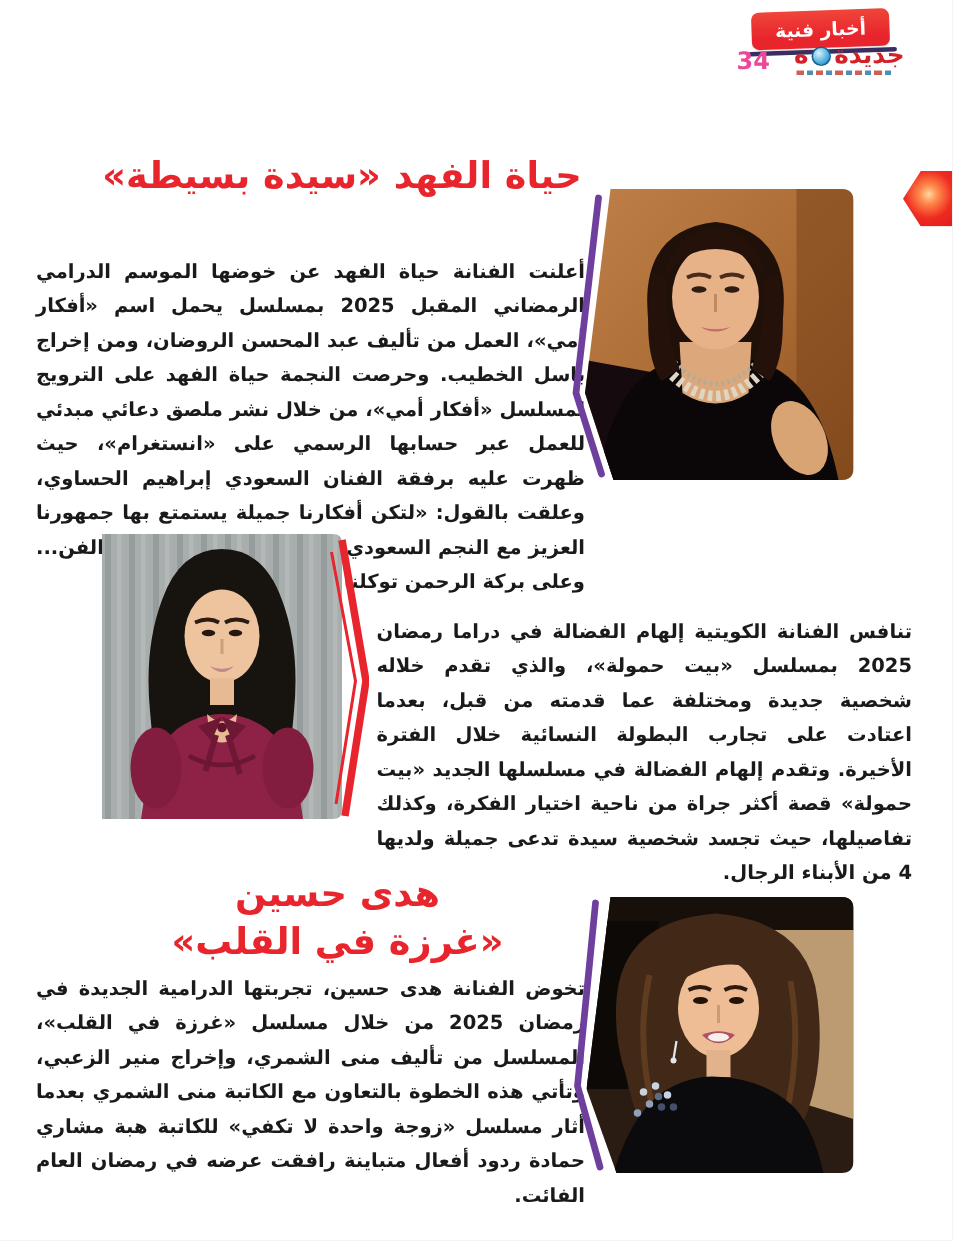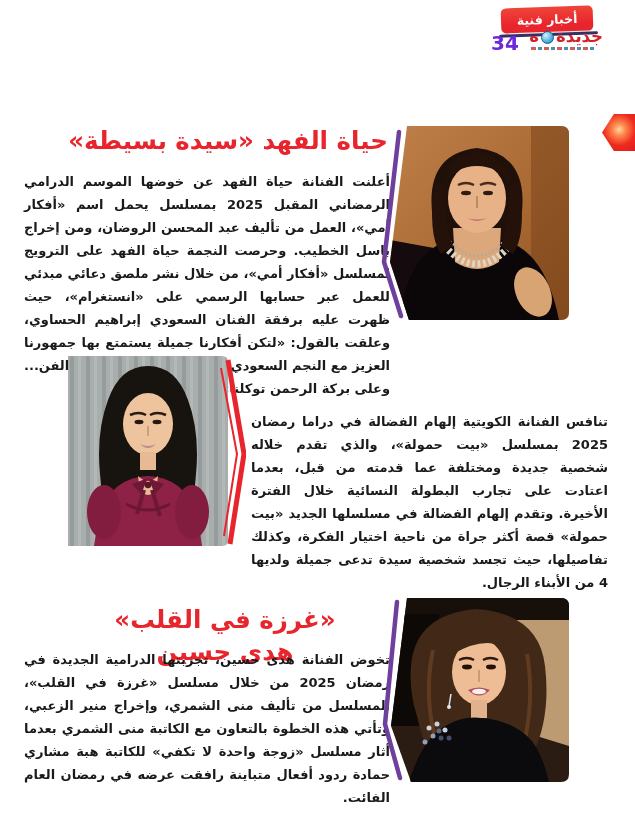--- a/index.html
+++ b/index.html
@@ -16,21 +16,21 @@
     display:flex;align-items:center;justify-content:center;
     color:#ffffff;font-weight:bold;font-size:12.5px;
     box-shadow:0 1px 0 rgba(0,0,0,.08);
   }
   .badge-underline{
     position:absolute;left:499px;top:33px;width:99px;height:2.5px;
     background:#3a2d5f;transform:rotate(-2deg);border-radius:2px;
   }
   .page-number{
     position:absolute;left:491px;top:31px;
-    color:#6d28d9;font-weight:bold;font-size:20px;direction:ltr;
+    color:#ec4899;font-weight:bold;font-size:16px;direction:ltr;
   }
   .logo{position:absolute;left:527px;top:28px;width:76px;height:26px;direction:rtl;}
   .logo-text{
     display:flex;flex-direction:row;align-items:center;justify-content:flex-start;
     color:#d42127;font-weight:bold;font-size:16.5px;line-height:18px;gap:1px;
   }
   .logo-globe{
     display:inline-block;width:11px;height:11px;border-radius:50%;
     background:radial-gradient(circle at 35% 32%,#d9f2fd 0%,#7cc5e8 40%,#2f9cd6 75%,#1a6fa8 100%);
     border:1px solid #14618f;margin:0 1px;
@@ -41,21 +41,21 @@
   }
   
   .red-tag{
     position:absolute;right:0;top:114px;width:33px;height:37px;
     clip-path:polygon(0 50%,36% 0,100% 0,100% 100%,36% 100%);
     background:radial-gradient(circle at 52% 42%,#ffd9a0 0%,#ff8a4d 22%,#ee2b1f 58%,#de1a20 100%);
   }
   
   .headline{
     position:absolute;text-align:center;color:#e8252c;font-weight:800;
-    font-size:24.5px;line-height:32px;letter-spacing:0;margin-top:24px;
+    font-size:24.5px;line-height:32px;letter-spacing:0;
   }
   .headline div{white-space:nowrap;}
   .body-text{
     position:absolute;color:#1a1a1a;font-weight:bold;font-size:13px;
     line-height:23px;text-align:justify;margin:0;
   }
   .h1{left:48px;top:101px;width:360px;}
   .b1{left:24px;top:170px;width:366px;}
   .ph1{position:absolute;left:381px;top:124px;width:192px;height:200px;}
   .h2{left:260px;top:348px;width:352px;}
@@ -169,22 +169,22 @@
           <path d="M66 150 Q88 162 110 150" stroke="#6b1634" stroke-width="3" fill="none"></path>
         </g>
         <path d="M168 6 L184 100 L170 190" stroke="#e8252c" stroke-width="5" fill="none"></path>
         <path d="M161 14 L177 100 L164 182" stroke="#e8252c" stroke-width="2" fill="none"></path>
       </svg>
     </figure>
   </section>
 
   <section>
     <div class="headline h3">
+      <div>هدى حسين</div>
       <div>«غرزة في القلب»</div>
-      <div>هدى حسين</div>
     </div>
     <p class="body-text b3">تخوض الفنانة هدى حسين، تجربتها الدرامية الجديدة في رمضان 2025 من خلال مسلسل «غرزة في القلب»، المسلسل من تأليف منى الشمري، وإخراج منير الزعبي، وتأتي هذه الخطوة بالتعاون مع الكاتبة منى الشمري بعدما أثار مسلسل «زوجة واحدة لا تكفي» للكاتبة هبة مشاري حمادة ردود أفعال متباينة رافقت عرضه في رمضان العام الفائت.</p>
     <figure class="ph3">
       <svg width="192" height="190" viewBox="0 0 192 190">
         <defs>
           <clipPath id="clip3">
               <path d="M26 2 L180 2 Q188 2 188 10 L188 178 Q188 186 180 186 L30 186 L10 130 Z"></path>
             </clipPath>
         </defs>
         <g clip-path="url(#clip3)">

